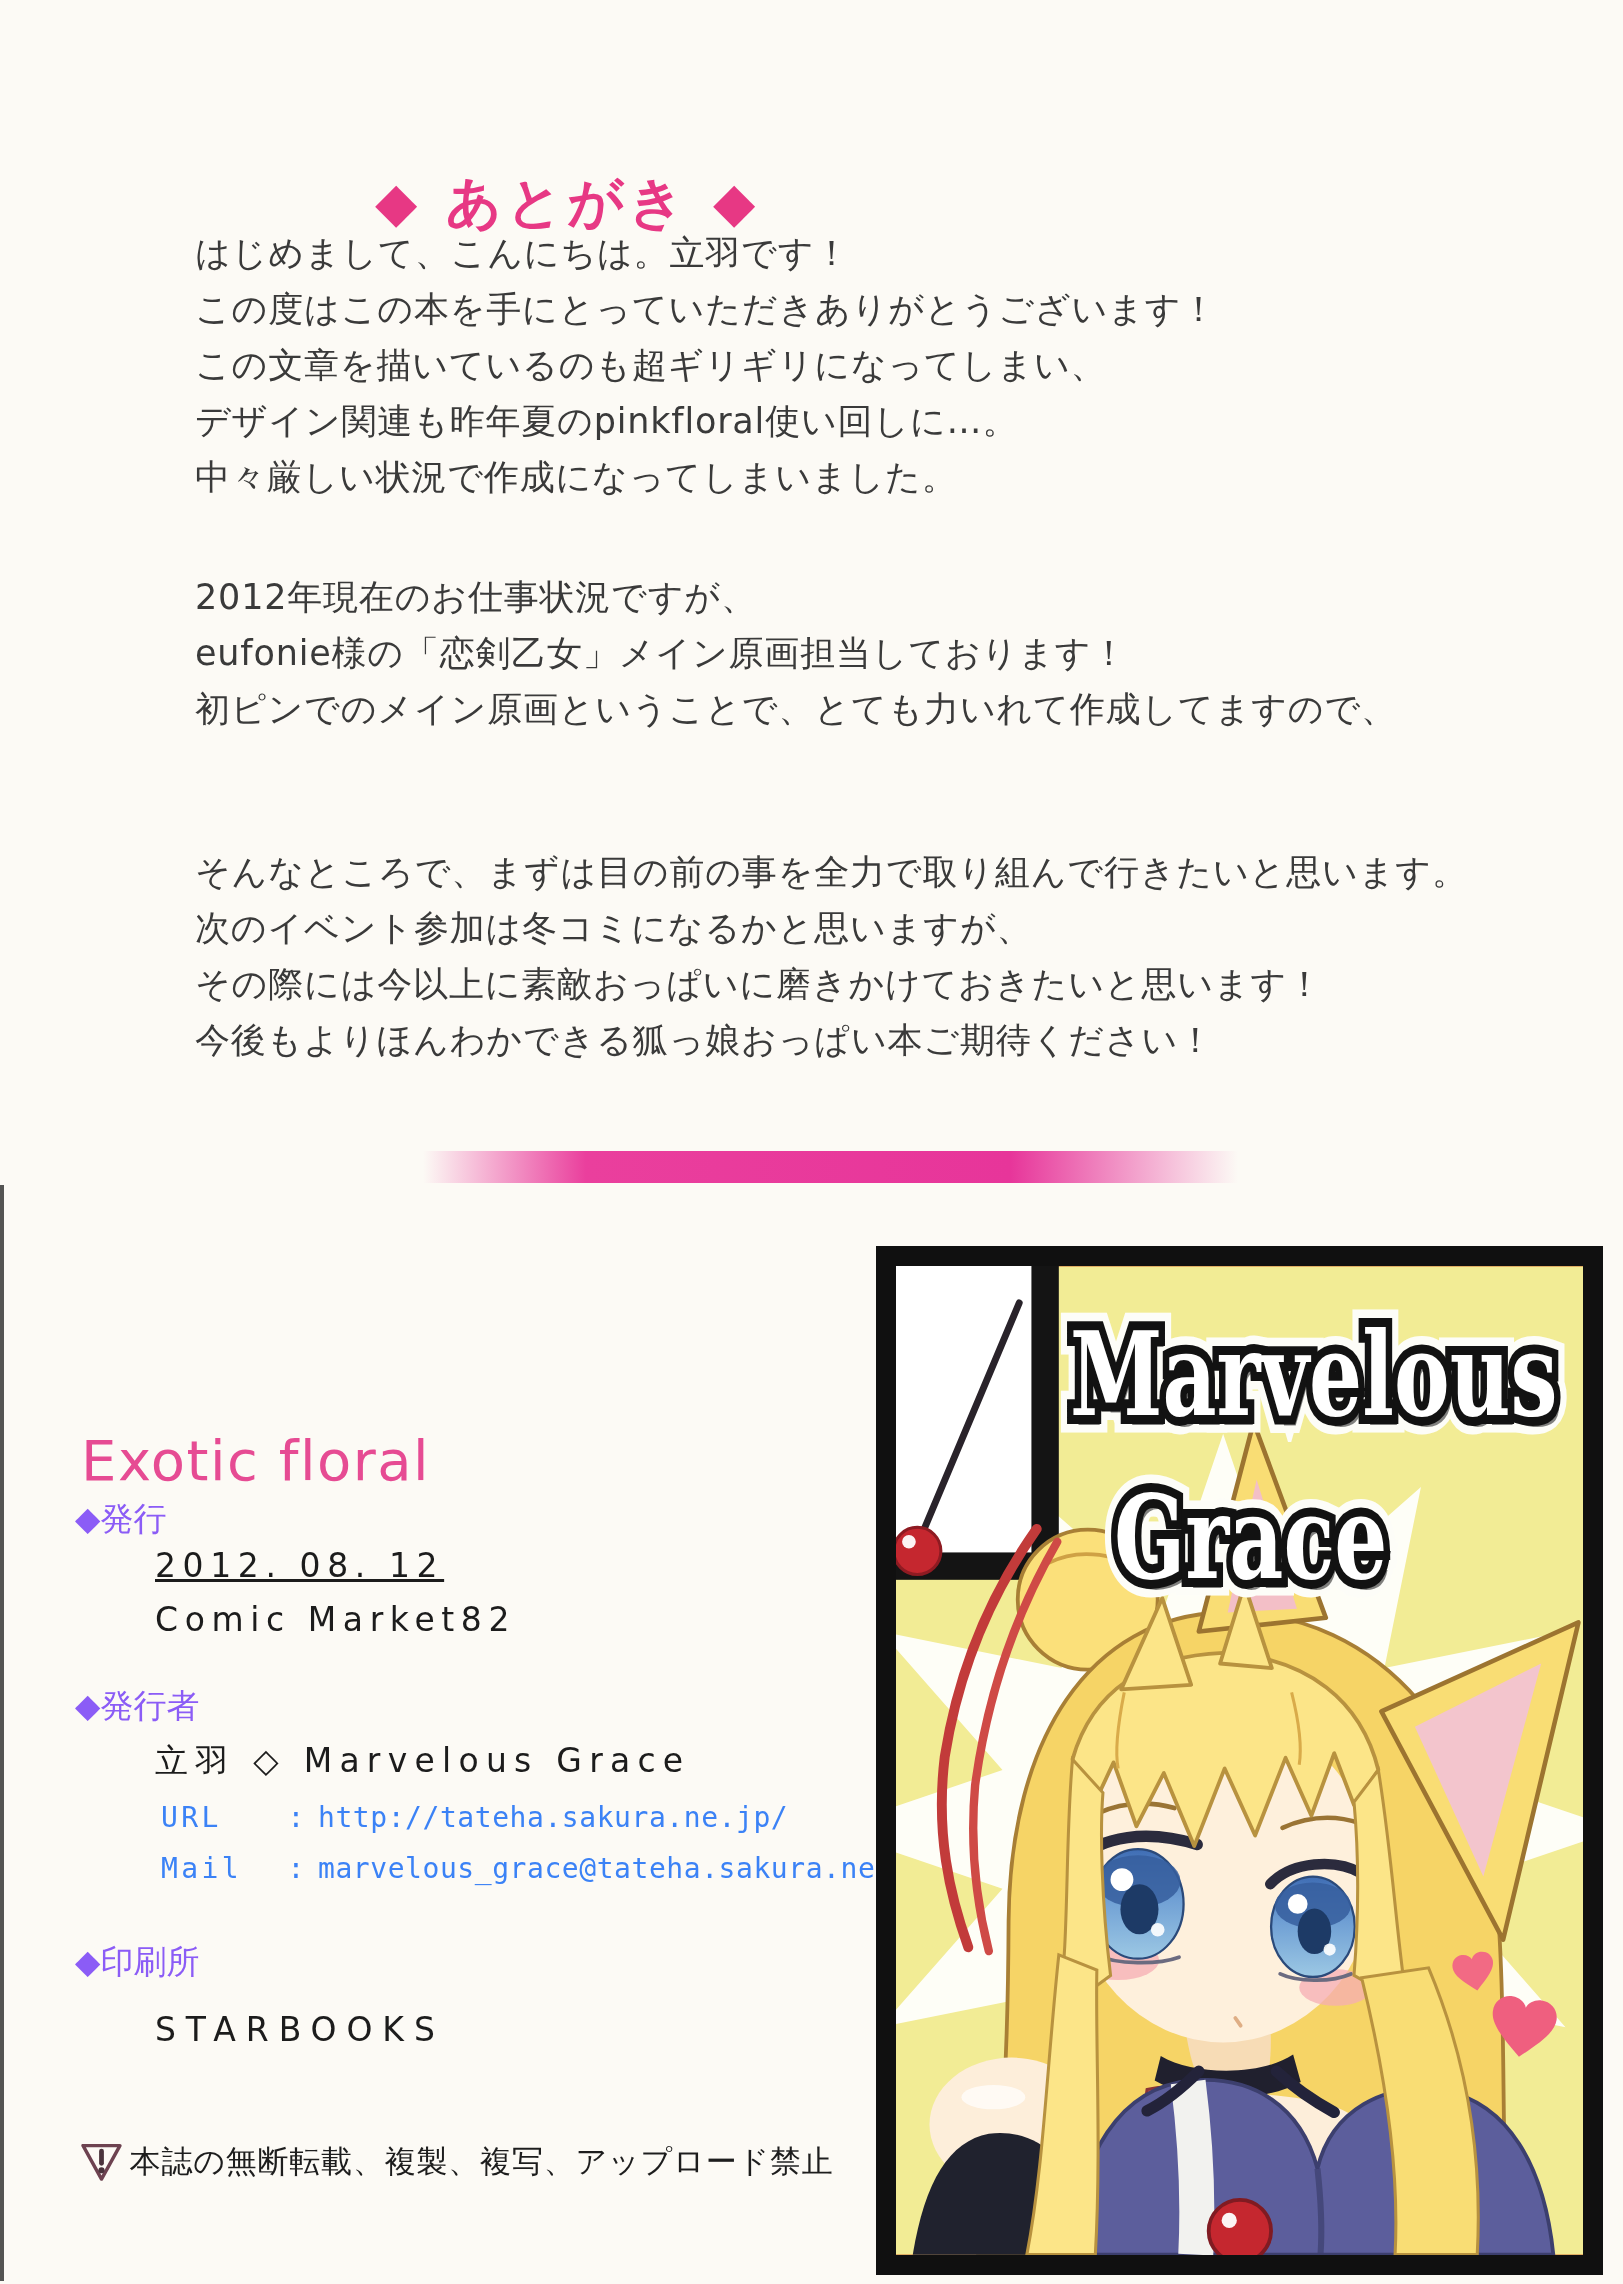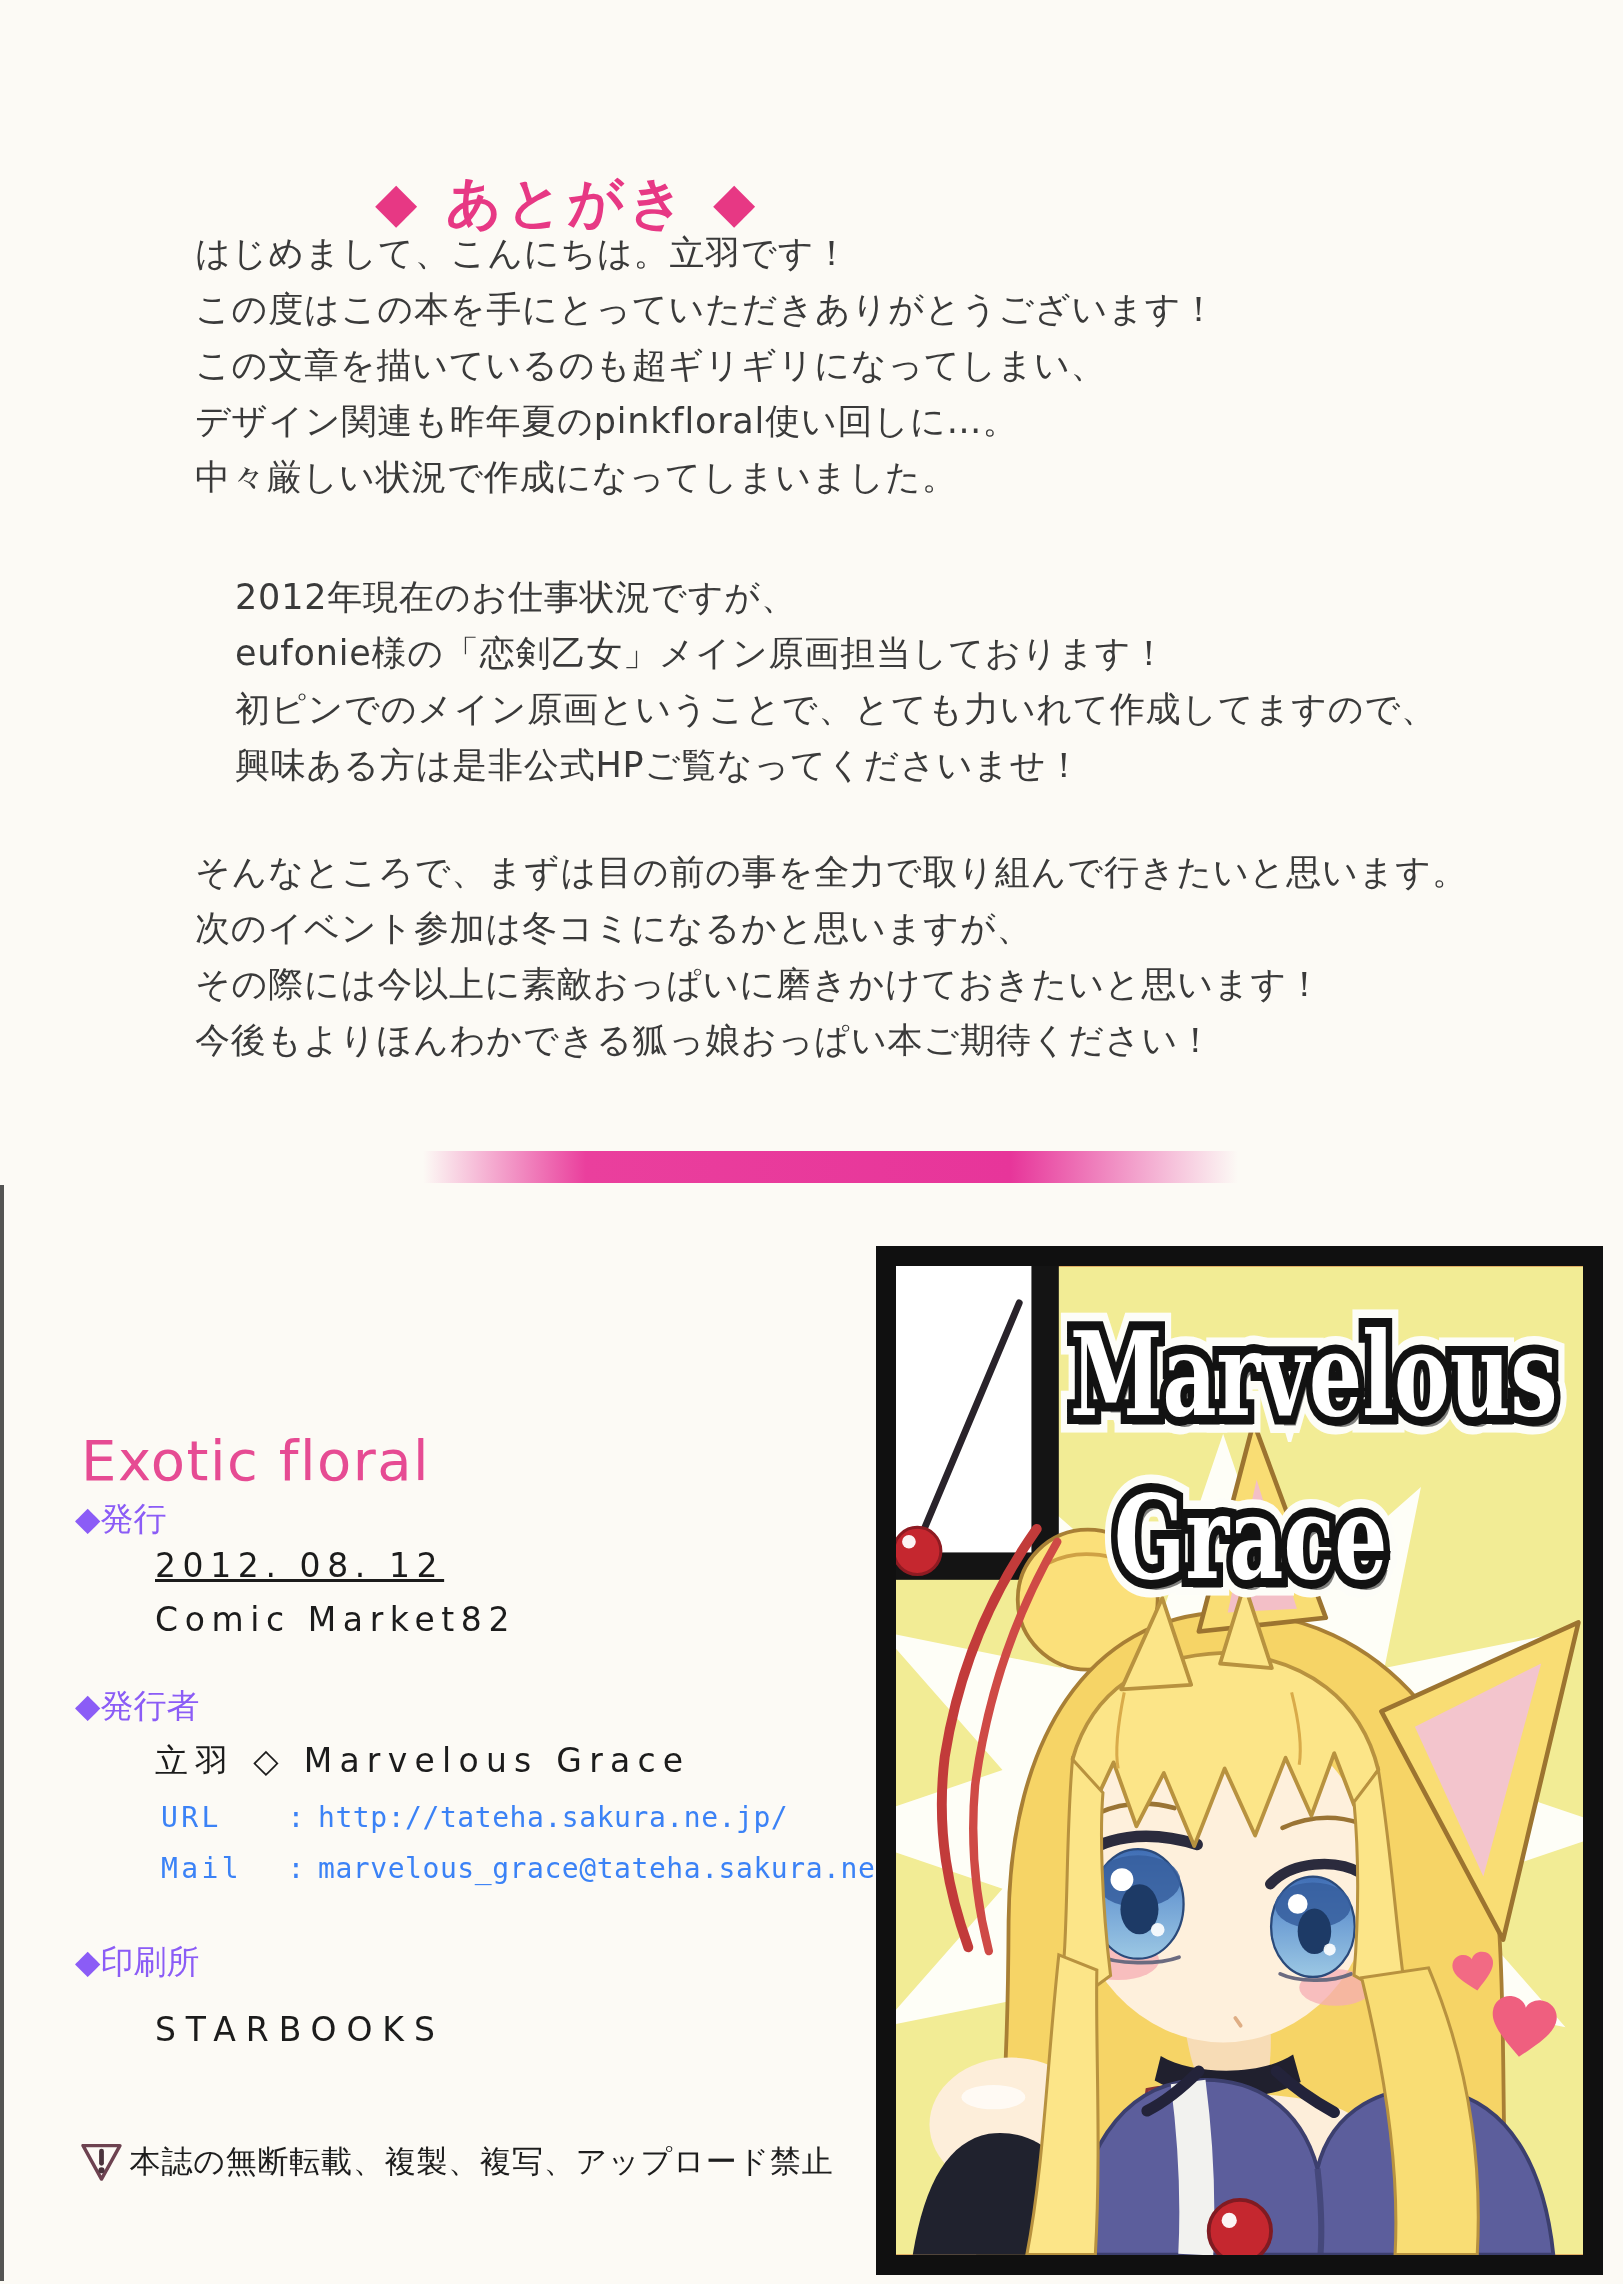--- a/index.html
+++ b/index.html
@@ -17,21 +17,21 @@
   }
   
   .heading{
     position:absolute;left:375px;top:166px;
     font-size:55px;font-weight:bold;letter-spacing:4.6px;
     color:#e73884;white-space:nowrap;
   }
   .para{position:absolute;left:195px;white-space:nowrap;}
   .para .tline{font-size:35px;line-height:56px;letter-spacing:0.8px;color:#3a3a3a;}
   .p1{top:225px;}
-  .p2{top:569px;margin-left:40px;}
+  .p2{top:569px;}
   .p3{top:844px;}
   
   .divider{
     position:absolute;left:423px;top:1151px;width:815px;height:32px;
     background:linear-gradient(90deg,
       rgba(234,63,157,0) 0%,
       #ea3f9d 20%,
       #e7359a 72%,
       rgba(234,63,157,0) 100%);
   }
@@ -113,21 +113,20 @@
     <div class="tline">この度はこの本を手にとっていただきありがとうございます！</div>
     <div class="tline">この文章を描いているのも超ギリギリになってしまい、</div>
     <div class="tline">デザイン関連も昨年夏のpinkfloral使い回しに…。</div>
     <div class="tline">中々厳しい状況で作成になってしまいました。</div>
   </div>
 
   <div class="para p2">
     <div class="tline">2012年現在のお仕事状況ですが、</div>
     <div class="tline">eufonie様の「恋剣乙女」メイン原画担当しております！</div>
     <div class="tline">初ピンでのメイン原画ということで、とても力いれて作成してますので、</div>
-    <div class="tline">興味ある方は是非公式HPご覧なってくださいませ！</div>
   </div>
 
   <div class="para p3">
     <div class="tline">そんなところで、まずは目の前の事を全力で取り組んで行きたいと思います。</div>
     <div class="tline">次のイベント参加は冬コミになるかと思いますが、</div>
     <div class="tline">その際には今以上に素敵おっぱいに磨きかけておきたいと思います！</div>
     <div class="tline">今後もよりほんわかできる狐っ娘おっぱい本ご期待ください！</div>
   </div>
 
   <div class="divider"></div>

